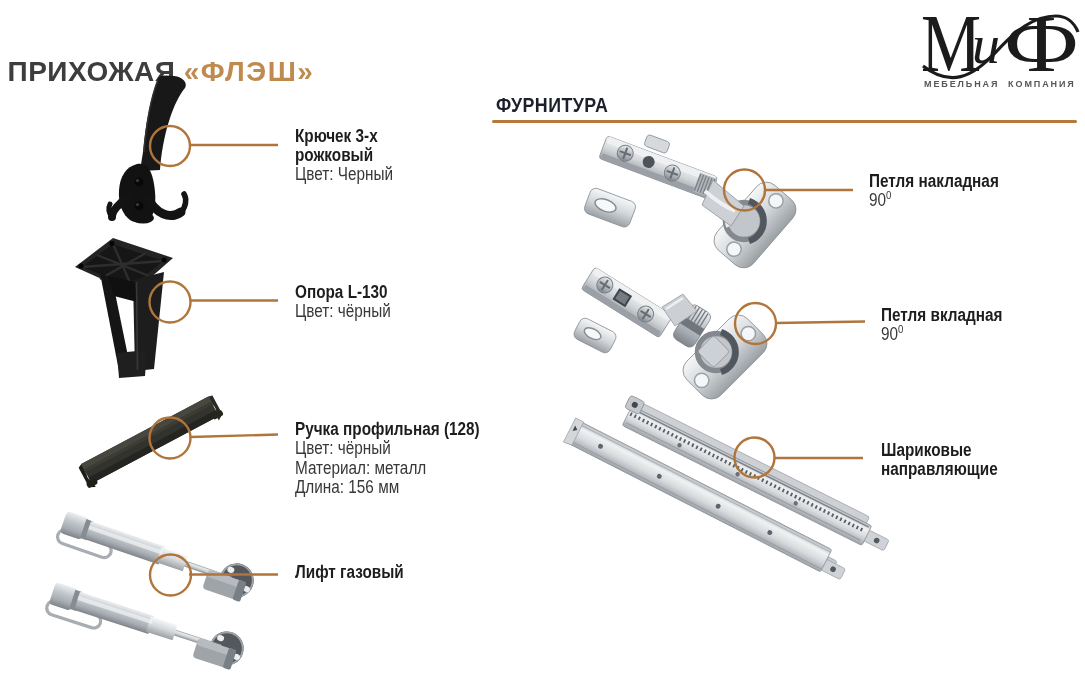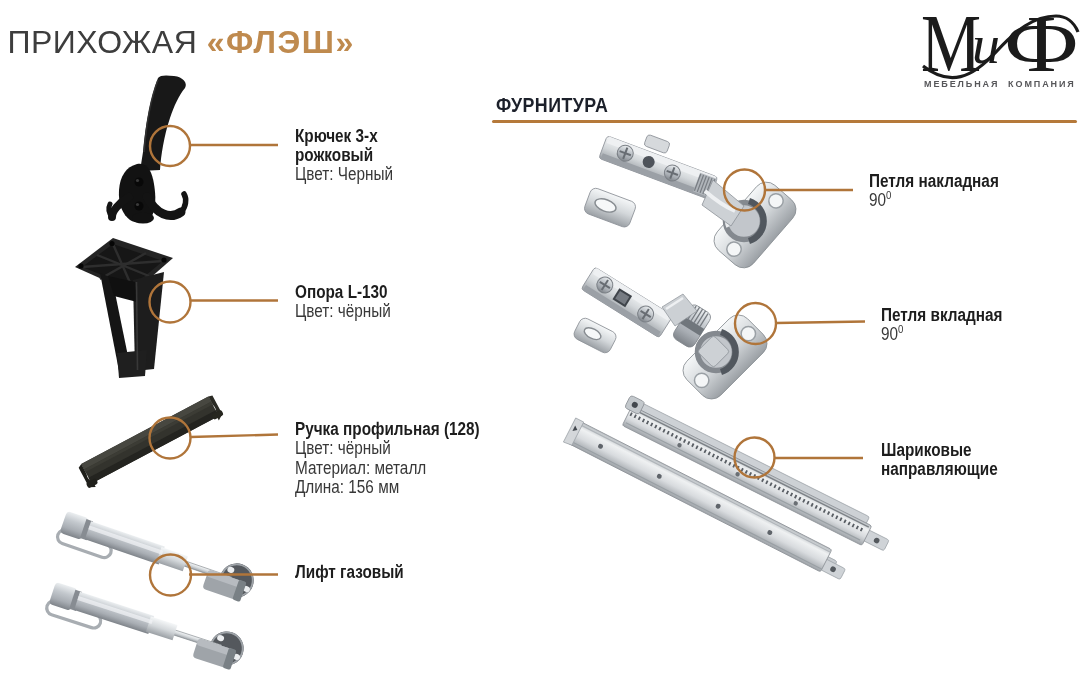--- a/index.html
+++ b/index.html
@@ -1,19 +1,19 @@
 <!DOCTYPE html>
 <html><head>
 <meta charset="utf-8">
 <style>
 html,body{margin:0;padding:0;}
 body{width:1085px;height:678px;position:relative;background:#ffffff;overflow:hidden;
      font-family:"Liberation Sans",sans-serif;}
 .abs{position:absolute;}
-.title{left:7.5px;top:24px;font-size:32px;color:#3d3d3d;letter-spacing:0.5px;}
+.title{left:7.5px;top:56px;font-size:28px;color:#3d3d3d;letter-spacing:0.5px;font-weight:bold;}
 .title b{color:#bf8a4e;letter-spacing:1.5px;}
 .furn{left:496px;top:93px;font-size:20.5px;font-weight:bold;color:#1c202a;
       letter-spacing:0.5px;transform:scaleX(0.87);transform-origin:left top;}
 .hr{left:492px;top:120px;width:585px;height:3px;background:#b5793a;border-radius:2px;}
 .lbl{font-size:17.5px;line-height:18.8px;color:#383838;transform:scaleX(0.875);
      transform-origin:left top;white-space:nowrap;}
 .lbl b{color:#1d1d1d;}
 sup{font-size:11px;vertical-align:super;line-height:0;}
 .logosub{left:924px;top:79px;width:156px;font-size:9px;font-weight:bold;color:#57575a;
    letter-spacing:1.9px;transform:scaleX(1.0);transform-origin:left top;white-space:nowrap;}

